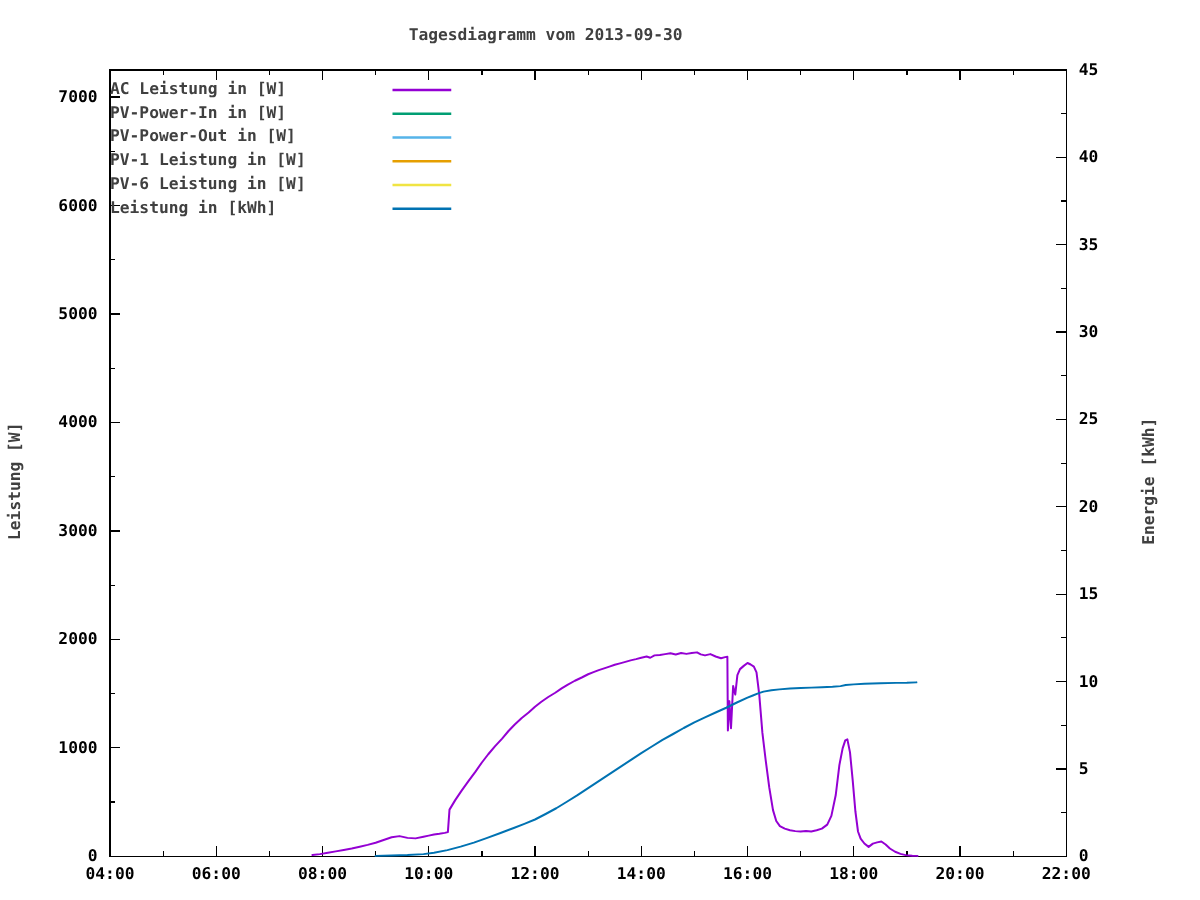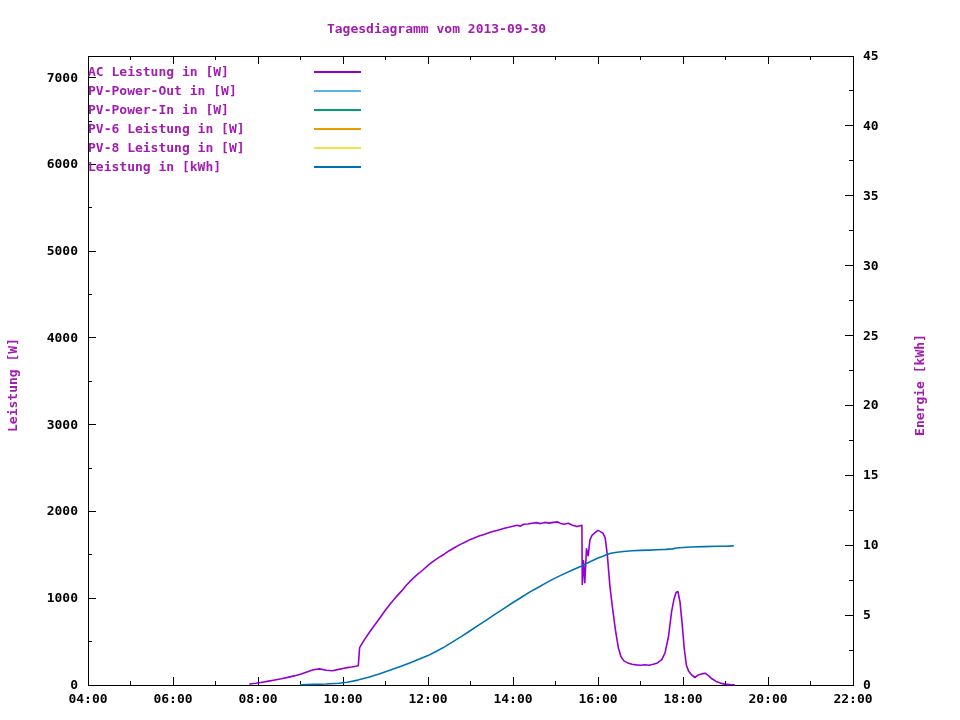--- a/index.html
+++ b/index.html
@@ -1,19 +1,19 @@
 <!DOCTYPE html>
 <html><head>
 <meta charset="utf-8">
 <style>
   html,body{margin:0;padding:0;background:#fff;}
   .screen{
     position:relative;width:960px;height:720px;background:#ffffff;
     font-family:"DejaVu Sans Mono","Liberation Mono",monospace;
-    color:#a21caf;overflow:hidden;
+    color:#404040;overflow:hidden;
   }
   .chart-title{
     position:absolute;left:88px;top:21px;width:697px;
     text-align:center;font-size:13px;font-weight:bold;letter-spacing:0px;
   }
   .axis-label{
     position:absolute;width:260px;height:18px;text-align:center;
     font-size:13px;font-weight:bold;
     transform:rotate(-90deg);
   }
@@ -154,36 +154,36 @@
       <polyline points="300.5,684.7 313.3,684.4 326.0,684.0 338.8,683.3 347.2,682.2 357.9,680.1 368.5,677.3 379.1,674.1 389.8,670.3 400.4,666.4 411.0,662.4 419.5,659.1 428.0,655.6 436.5,651.2 445.0,646.6 453.5,641.4 462.0,636.1 470.5,630.5 479.0,624.9 487.5,619.3 496.0,613.7 504.5,608.1 513.0,602.5 521.5,597.2 530.0,591.9 538.5,587.2 547.0,582.4 555.5,577.9 564.0,573.9 572.5,570.0 581.0,566.2 589.5,562.0 598.0,558.1 602.3,556.4 606.5,554.7 610.8,553.3 617.1,552.2 623.5,551.5 632.0,550.8 640.5,550.4 649.0,550.1 657.5,549.8 666.0,549.4 672.4,548.9 676.6,548.0 683.0,547.5 691.5,547.0 704.3,546.6 717.0,546.3 725.5,546.2 733.1,545.9" fill="none" stroke="#0072b2" stroke-width="1.6" stroke-linejoin="round" stroke-linecap="round"></polyline>
     </svg>
 
   <div class="legend" id="legend">
       <div class="legend-row">
         <span class="legend-label">AC Leistung in [W]</span>
         <span class="legend-spacer"></span>
         <span class="legend-line" style="background: rgb(148, 0, 211);"></span>
       </div>
       <div class="legend-row">
+        <span class="legend-label">PV-Power-In in [W]</span>
+        <span class="legend-spacer"></span>
+        <span class="legend-line" style="background: rgb(0, 158, 115);"></span>
+      </div>
+      <div class="legend-row">
         <span class="legend-label">PV-Power-Out in [W]</span>
         <span class="legend-spacer"></span>
         <span class="legend-line" style="background: rgb(86, 180, 233);"></span>
       </div>
       <div class="legend-row">
-        <span class="legend-label">PV-Power-In in [W]</span>
-        <span class="legend-spacer"></span>
-        <span class="legend-line" style="background: rgb(0, 158, 115);"></span>
-      </div>
-      <div class="legend-row">
-        <span class="legend-label">PV-6 Leistung in [W]</span>
+        <span class="legend-label">PV-1 Leistung in [W]</span>
         <span class="legend-spacer"></span>
         <span class="legend-line" style="background: rgb(230, 159, 0);"></span>
       </div>
       <div class="legend-row">
-        <span class="legend-label">PV-8 Leistung in [W]</span>
+        <span class="legend-label">PV-6 Leistung in [W]</span>
         <span class="legend-spacer"></span>
         <span class="legend-line" style="background: rgb(240, 228, 66);"></span>
       </div>
       <div class="legend-row">
         <span class="legend-label">Leistung in [kWh]</span>
         <span class="legend-spacer"></span>
         <span class="legend-line" style="background: rgb(0, 114, 178);"></span>
       </div>
     </div>
 

